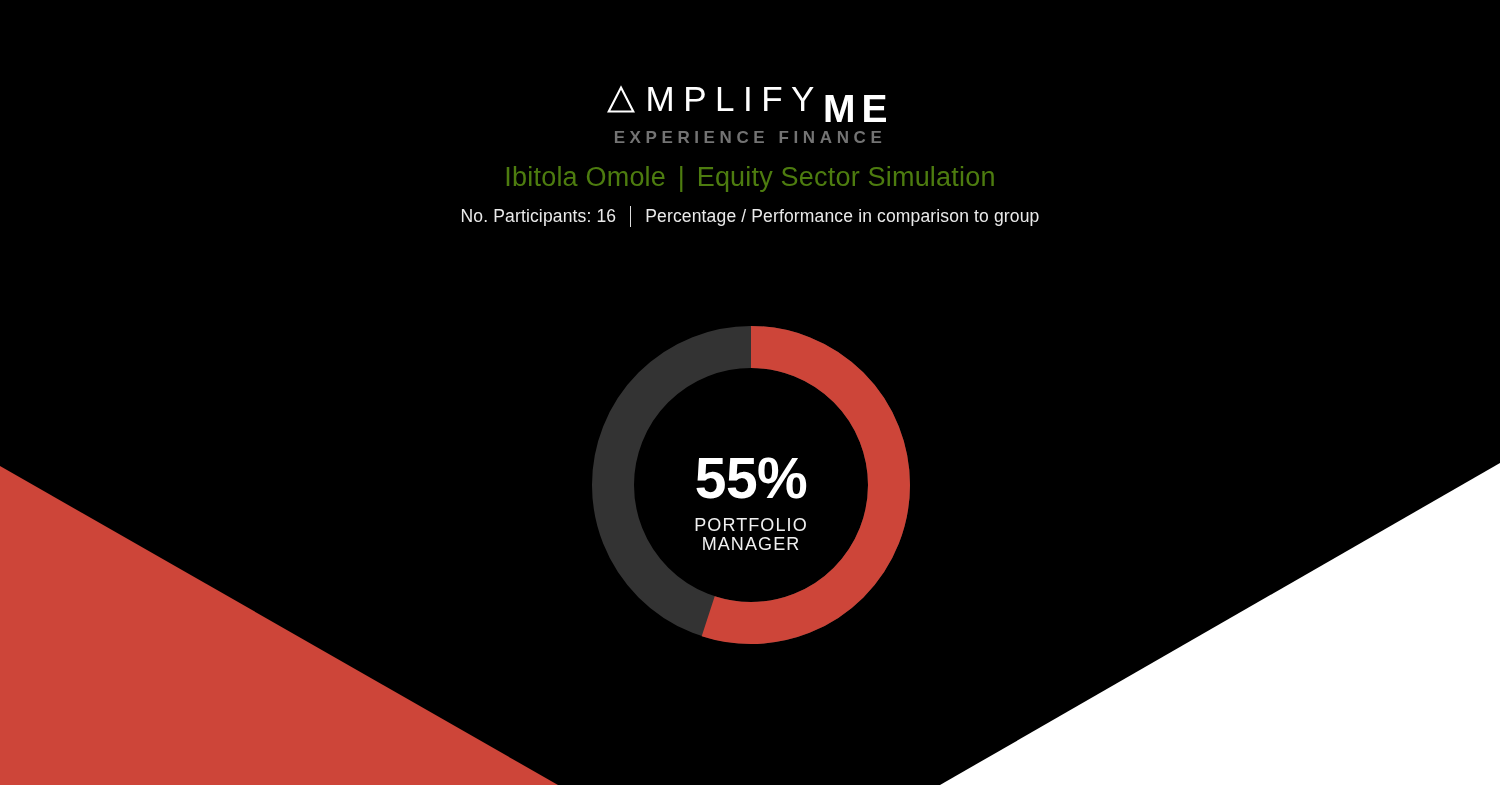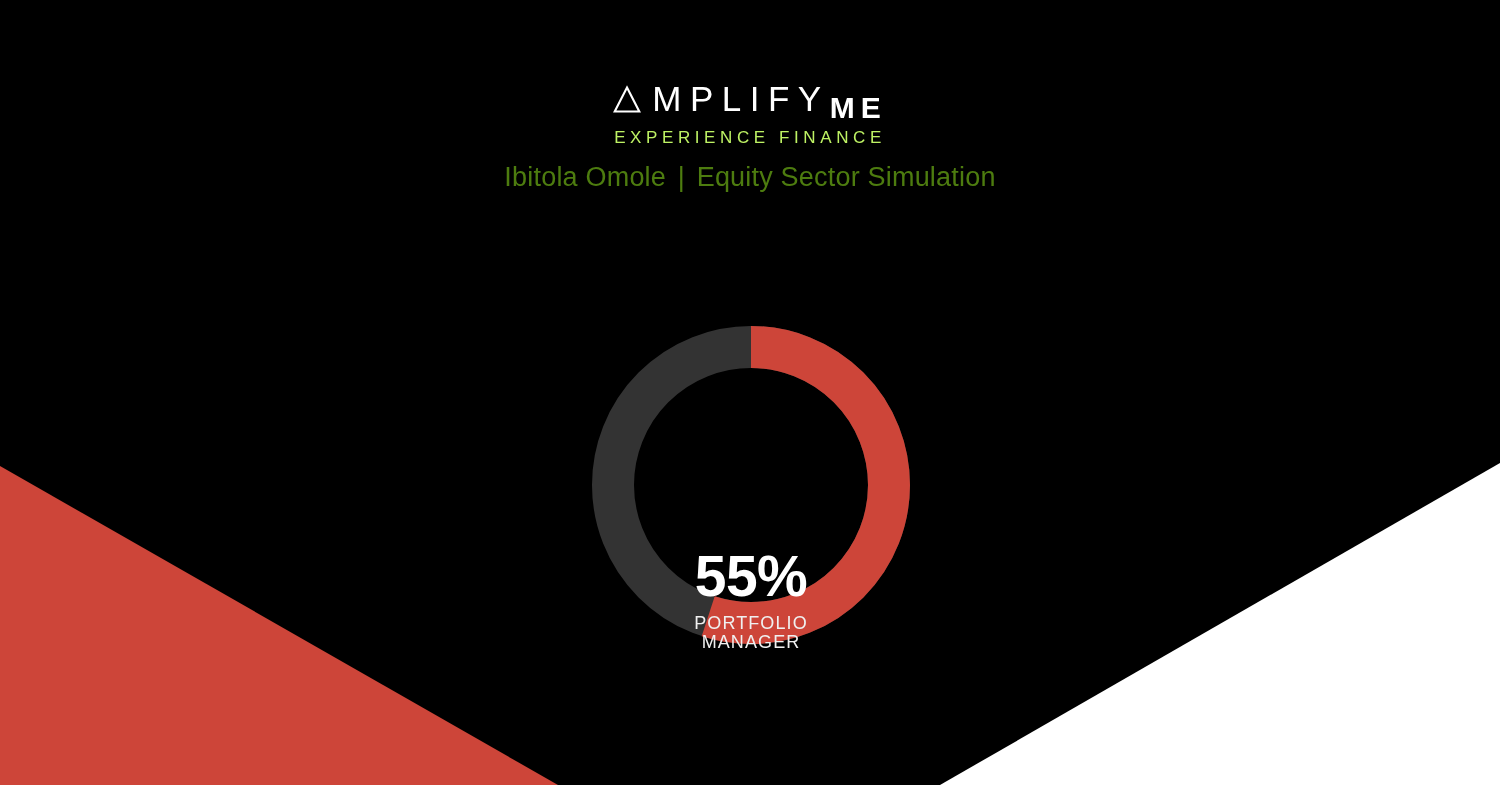--- a/index.html
+++ b/index.html
@@ -61,31 +61,31 @@
   }
   .logo-light {
     color: #ffffff;
     font-size: 35px;
     font-weight: 300;
     letter-spacing: 8.5px;
     font-family: "Liberation Sans", sans-serif;
   }
   .logo-bold {
     color: #ffffff;
-    font-size: 30px;
+    font-size: 39px;
     font-weight: 700;
     letter-spacing: 6px;
     font-family: "Liberation Sans", sans-serif;
     margin-top: 20px;
   }
   .logo-tagline {
     margin-top: 11px;
-    color: #bef264;
+    color: #737373;
     font-size: 17px;
-    font-weight: 400;
+    font-weight: 700;
     letter-spacing: 4.6px;
     font-family: "Liberation Sans", sans-serif;
     text-align: center;
   }
 
   .title {
     margin-top: 37px;
     color: #ffffff;
     font-size: 45px;
     font-weight: 700;
@@ -133,27 +133,27 @@
     z-index: 2;
   }
   .donut-svg {
     display: block;
     width: 318px;
     height: 318px;
   }
   .donut-center {
     position: absolute;
     left: 0;
-    top: 8px;
+    top: 17px;
     width: 318px;
     height: 318px;
     display: flex;
     flex-direction: column;
     align-items: center;
-    justify-content: flex-end;
+    justify-content: center;
     text-align: center;
     pointer-events: none;
   }
   .donut-value {
     color: #ffffff;
     font-size: 57px;
     font-weight: 700;
     letter-spacing: -0.5px;
     line-height: 1;
   }
@@ -191,20 +191,25 @@
       <div class="logo-tagline">EXPERIENCE FINANCE</div>
     </div>
 
 
     <div class="subtitle">
       <span>Ibitola Omole</span>
       <span class="sep">|</span>
       <span>Equity Sector Simulation</span>
     </div>
 
+    <div class="meta">
+      <span>No. Participants: 16</span>
+      <span class="meta-divider"></span>
+      <span>Percentage / Performance in comparison to group</span>
+    </div>
 
   </div>
 
   <div class="donut-wrap">
     <svg class="donut-svg" viewBox="0 0 318 318">
 
       <circle id="donut-track" cx="159" cy="159" r="138" fill="none" stroke="#333333" stroke-width="42"></circle>
 
       <circle id="donut-value-arc" cx="159" cy="159" r="138" fill="none" stroke="#cd4539" stroke-width="42" transform="rotate(-90 159 159)" stroke-dasharray="476.89376481493065 867.0795723907829"></circle>
     </svg>

